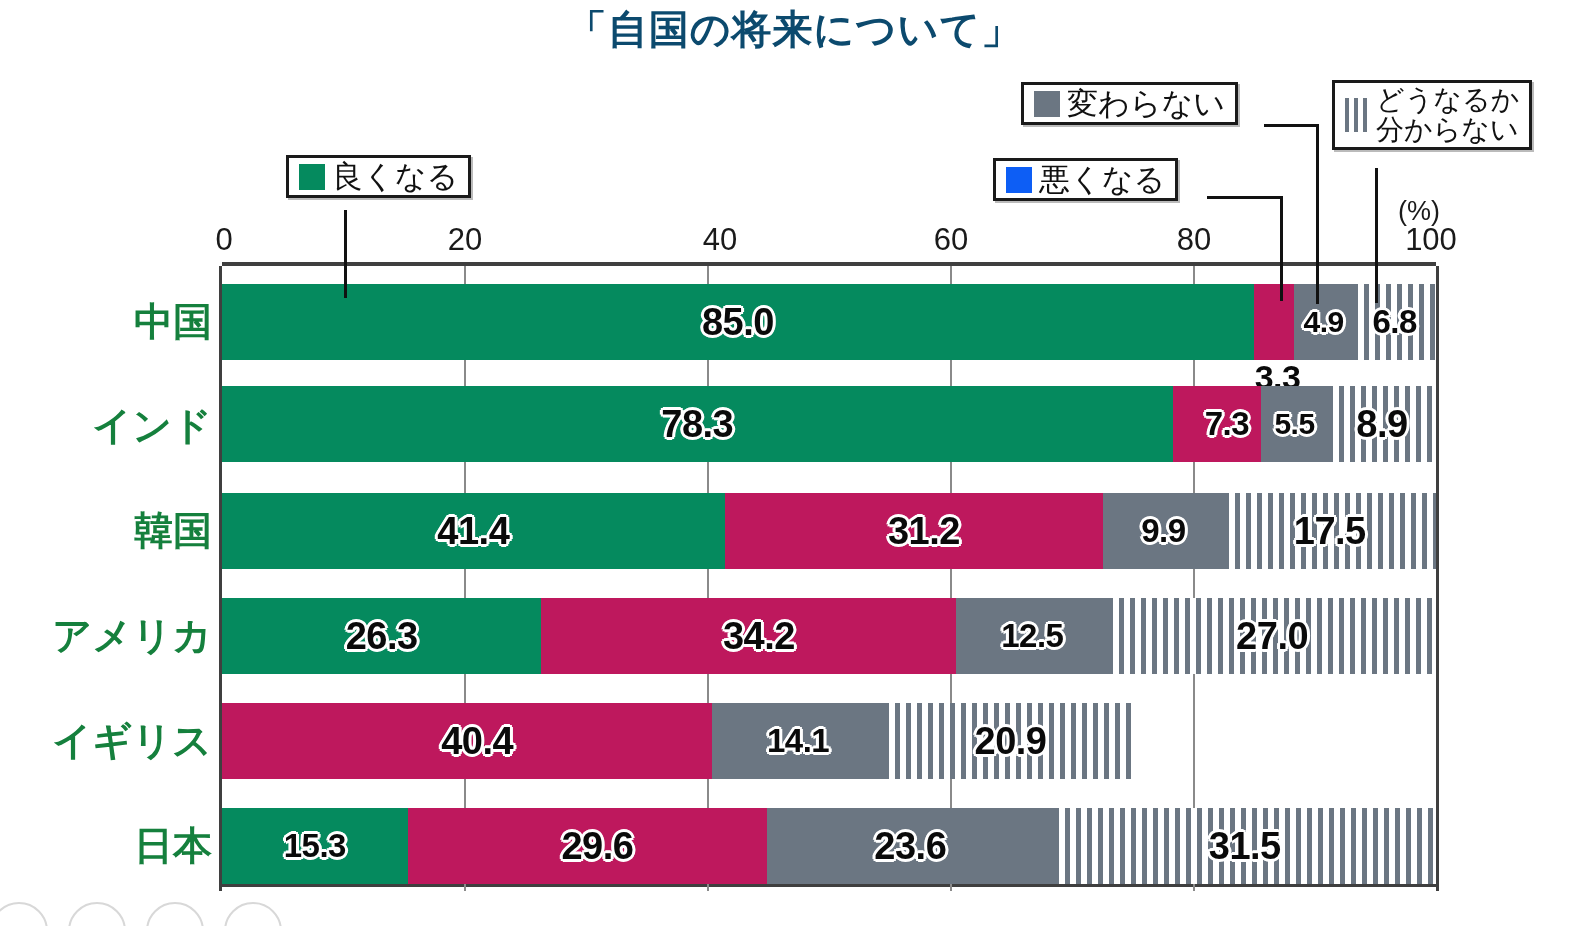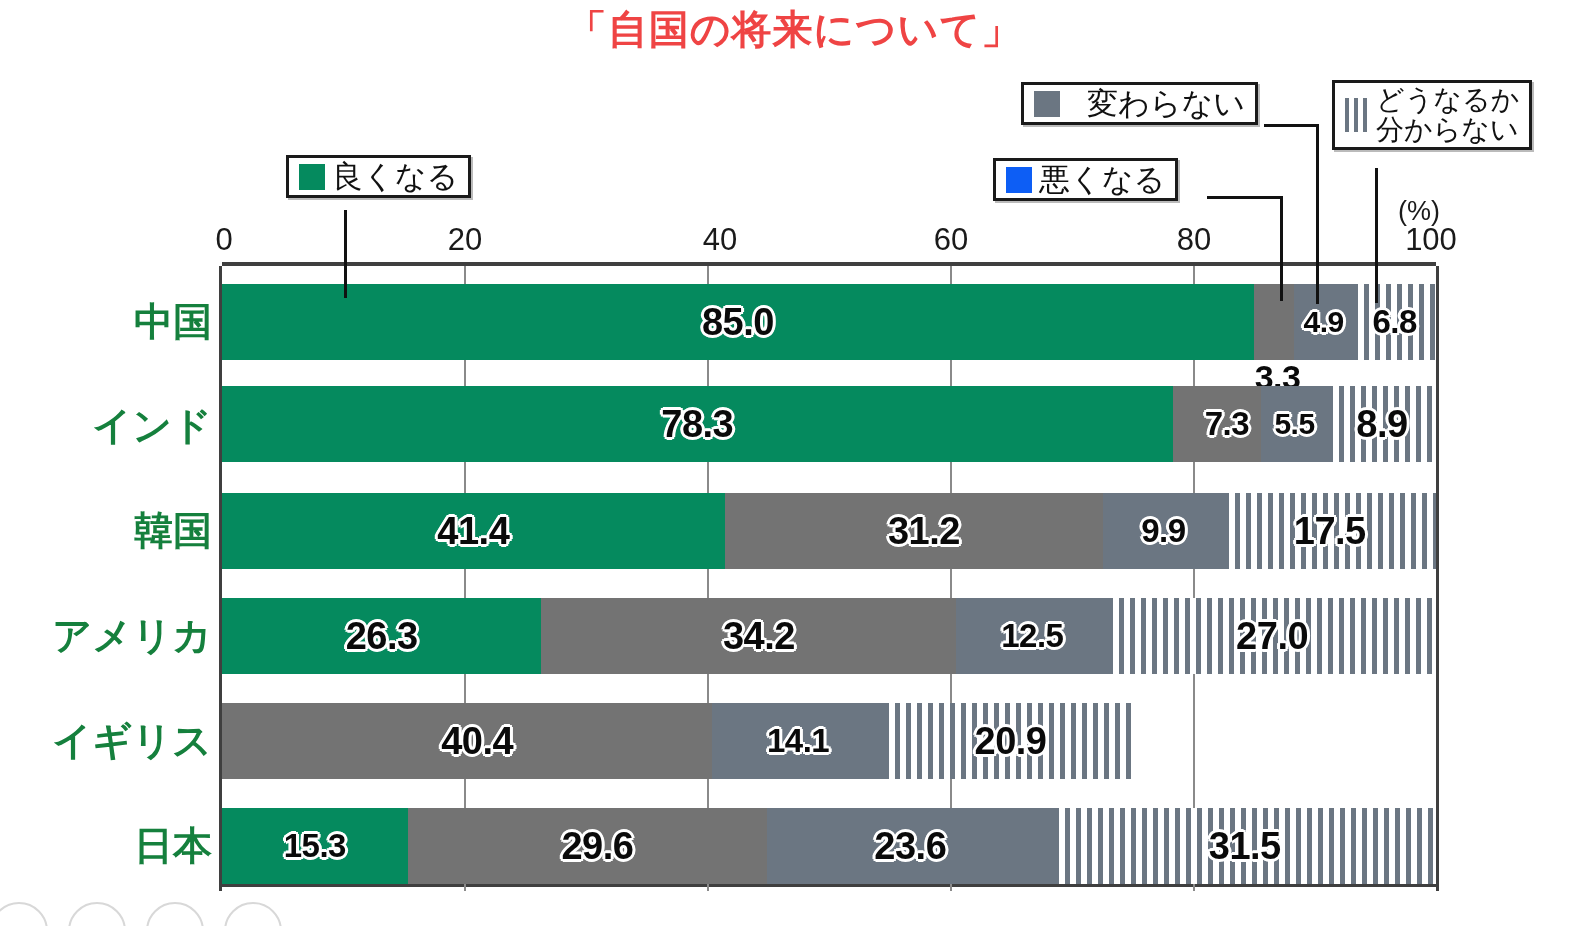--- a/index.html
+++ b/index.html
@@ -18,21 +18,21 @@
 
   
   .chart-title {
     position: absolute;
     top: 2px;
     left: 0;
     width: 1589px;
     text-align: center;
     font-size: 40px;
     font-weight: 700;
-    color: #ef4444;
+    color: #0c4a6e;
     letter-spacing: 1px;
     white-space: nowrap;
   }
 
   
   .legend-box {
     position: absolute;
     background: #ffffff;
     border: 3px solid #1a1a1a;
     display: flex;
@@ -60,21 +60,21 @@
   .swatch.striped {
     background: repeating-linear-gradient(
       to right,
       #6B7682 0px, #6B7682 4px,
       #ffffff 4px, #ffffff 8px
     );
   }
 
   #legend-good   { left: 286px; top: 155px; }
   #legend-bad    { left: 993px; top: 158px; }
-  #legend-same   { left: 1021px; top: 82px; gap: 20px;  }
+  #legend-same   { left: 1021px; top: 82px;  }
   #legend-unknown{ left: 1332px; top: 80px; flex-direction: row; align-items: center; }
   #legend-unknown .swatch { height: 34px; width: 22px; margin-right: 9px;
     background: repeating-linear-gradient(to right,#6B7682 0px,#6B7682 4px,#ffffff 4px,#ffffff 9px); }
 
   
   .leader { position: absolute; background: #111; z-index: 30; }
 
   
   .axis-unit {
     position: absolute;
@@ -125,21 +125,21 @@
   }
   .seg {
     position: relative;
     height: 100%;
     display: flex;
     align-items: center;
     justify-content: center;
     overflow: visible;
   }
   .seg.good { background: #058A5E; }
-  .seg.bad  { background: #737373; padding-left: 20px; }
+  .seg.bad  { background: #be185d; padding-left: 20px; }
   .seg.same { background: #6B7682; }
   .seg.unknown {
     background: repeating-linear-gradient(
       to right,
       #6B7682 0px, #6B7682 5px,
       #ffffff 5px, #ffffff 11px
     );
   }
   .val {
     font-size: 38px;

